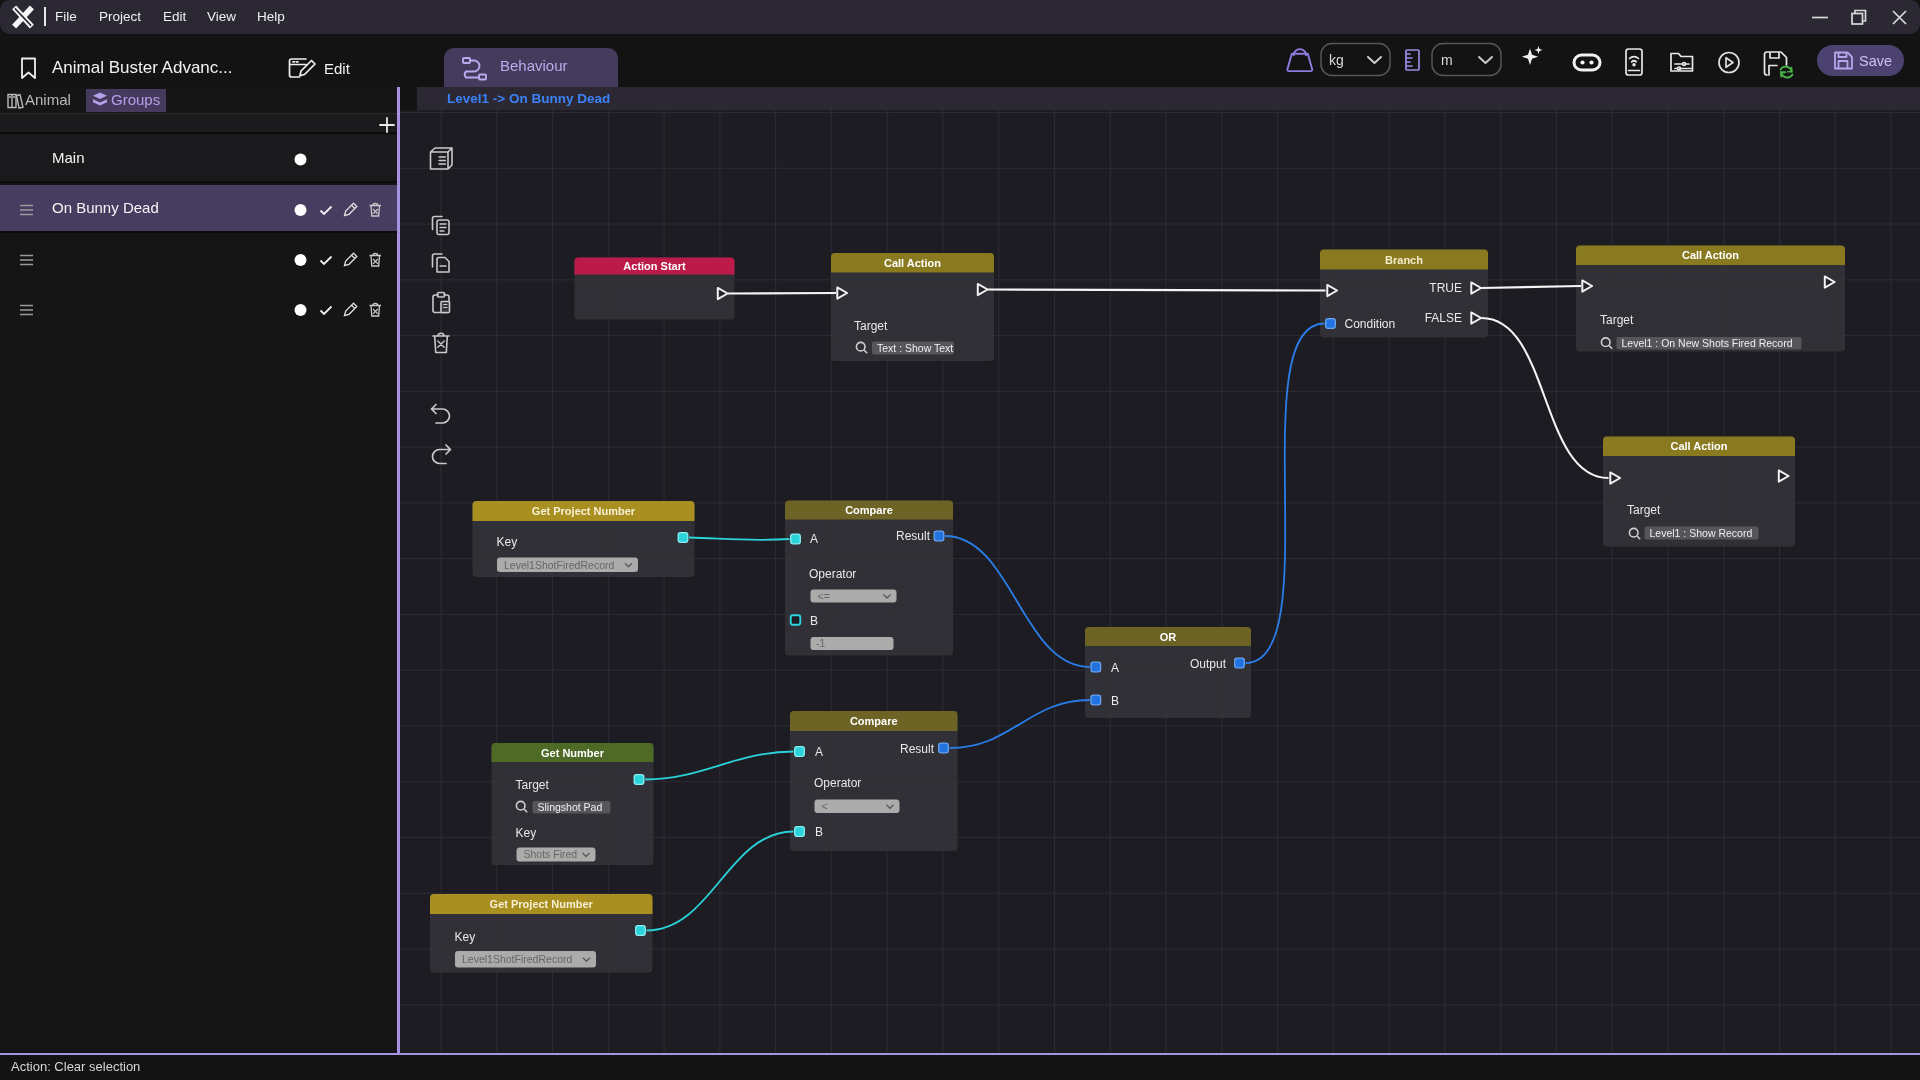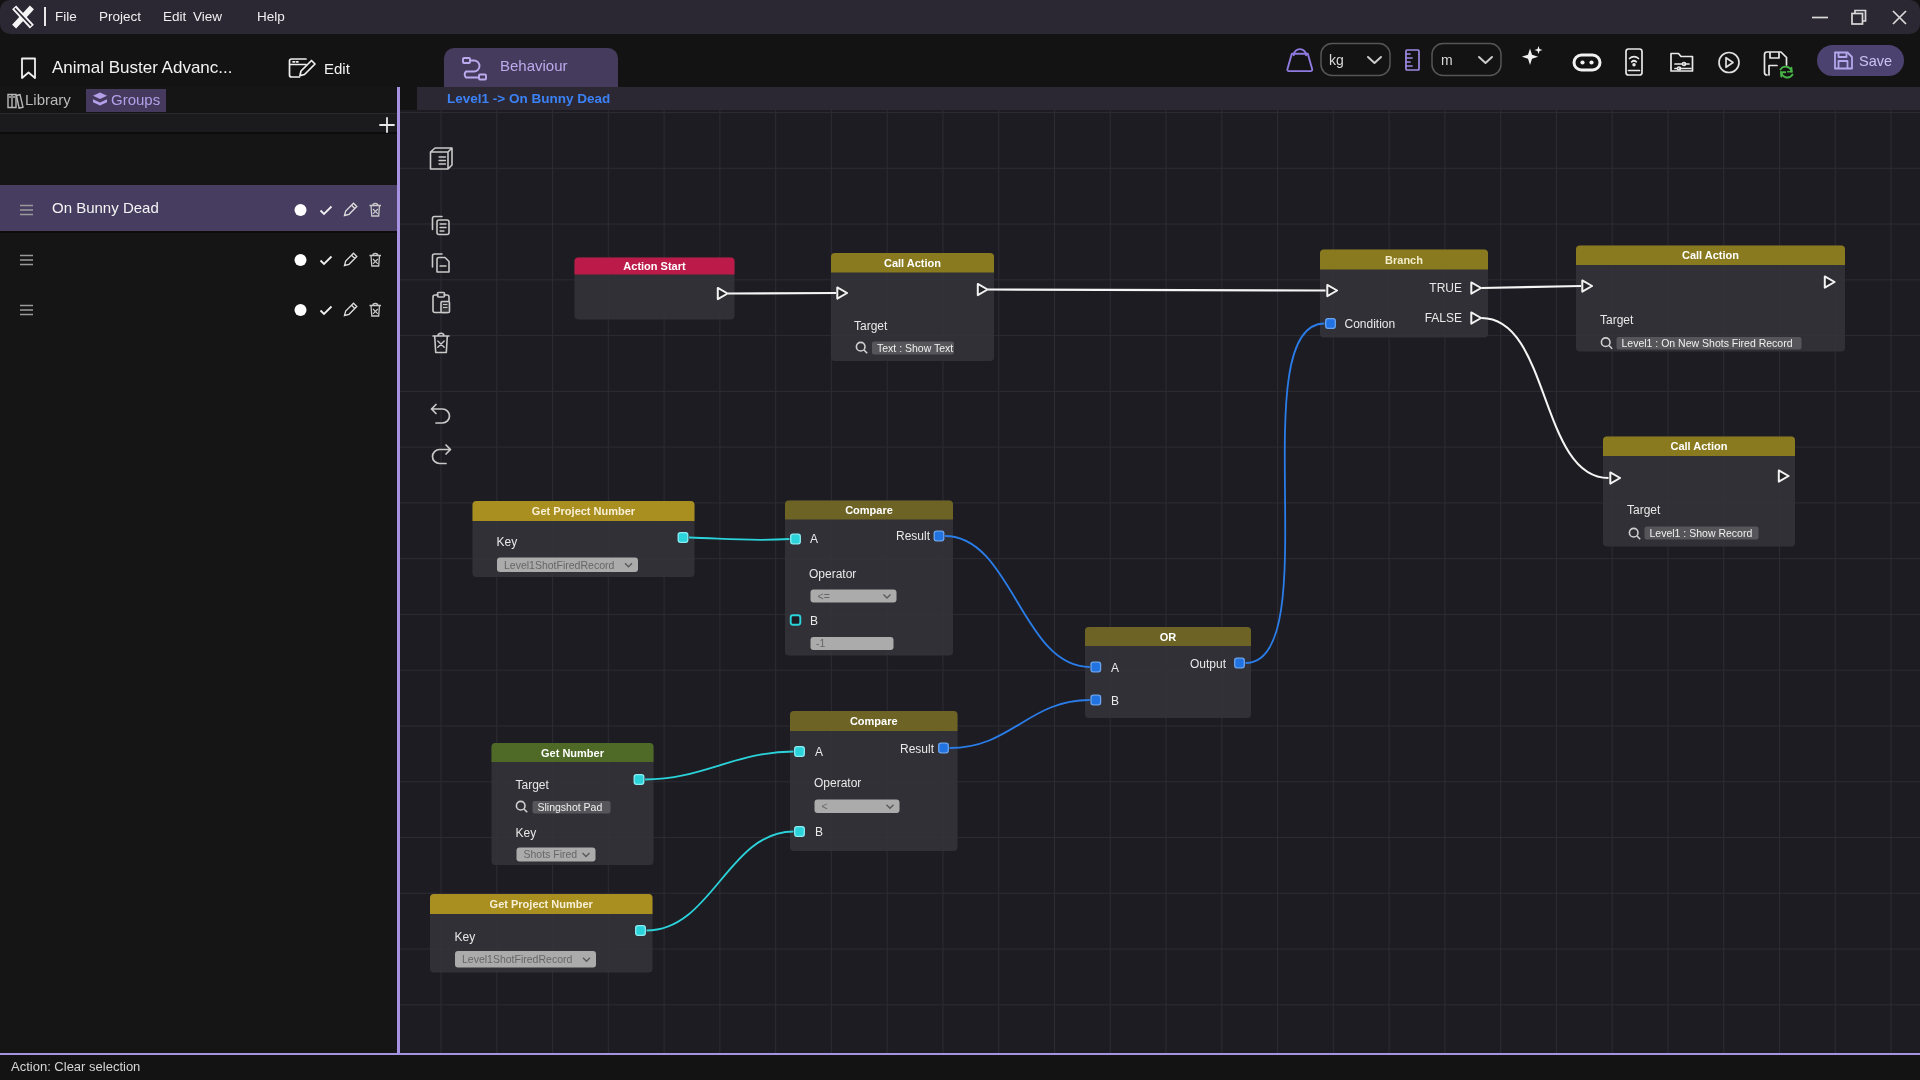--- a/index.html
+++ b/index.html
@@ -45,21 +45,21 @@
     <g stroke="#d9d9d9" stroke-width="1.7" fill="none">
       <line x1="1812" y1="17.5" x2="1828" y2="17.5"></line>
       <path d="M1855 13 v-2.5 h10.5 v10.5 h-2.5"></path>
       <rect x="1852" y="13.5" width="10.5" height="10.5"></rect>
       <path d="M1893 11 l13 13 m0 -13 l-13 13"></path>
     </g>
   </svg>
   <span class="mitem" style="left:55px">File</span>
   <span class="mitem" style="left:99px">Project</span>
   <span class="mitem" style="left:163px">Edit</span>
-  <span class="mitem" style="left:193px">View</span>
+  <span class="mitem" style="left:207px">View</span>
   <span class="mitem" style="left:257px">Help</span>
 </div>
 
 <div id="toolbar">
   <svg class="abs" style="left:0;top:0" width="1920" height="53">
     <path d="M22 24.5 h13 v19.5 l-6.5,-5.5 l-6.5,5.5 z" fill="none" stroke="#efefef" stroke-width="1.8" stroke-linejoin="round"></path>
     <g fill="none" stroke="#efefef" stroke-width="1.7" stroke-linejoin="round" stroke-linecap="round">
       <path d="M306 25 h-14.5 a2 2 0 0 0 -2 2 v14 a2 2 0 0 0 2 2 h8"></path>
       <path d="M290 30.5 h16"></path>
       <path d="M293 27.8 h1.5 m2 0 h1.5"></path>
@@ -132,37 +132,43 @@
   <div class="abs" style="left:1817px;top:11px;width:87px;height:31px;background:#4c4270;border-radius:15.5px;"></div>
   <svg class="abs" style="left:1833px;top:17px" width="22" height="20" fill="none" stroke="#b6a7ec" stroke-width="1.8" stroke-linejoin="round">
     <path d="M2 1.5 h12.5 l4.5 4.5 v11.5 h-17 z"></path>
     <path d="M5.5 1.5 v4.5 h8 v-4.5"></path>
     <path d="M5.5 17.5 v-7.5 h9 v7.5"></path>
   </svg>
   <span class="abs" style="left:1859px;top:18.5px;font-size:14.5px;color:#cdc1f4;">Save</span>
 </div>
 
 <div id="sidebar">
-  <span class="stab" id="tab-library" style="padding-left:25px">Library</span>
+  <span class="stab" id="tab-library" style="padding-left:25px">Animal</span>
   <span class="stab" id="tab-groups" style="padding-left:25px">Groups</span>
   <svg class="abs" style="left:6px;top:6px" width="18" height="16" fill="none" stroke="#b9b9b9" stroke-width="1.4">
     <path d="M2 1.5 h4 v13 h-4 z M6 1.5 h4 v13 h-4 z"></path>
     <path d="M10.5 2.5 l3.5 -0.8 l3 12.6 l-3.9 0.9 z"></path>
     <path d="M3 4 h2 M7 4 h2"></path>
   </svg>
   <svg class="abs" style="left:92px;top:5px" width="16" height="15">
     <g fill="#b3a0e8">
       <path d="M8 0.5 l7 3.2 l-7 3.2 l-7 -3.2 z"></path>
       <path d="M1 7.2 l7 3.2 l7 -3.2 v3 l-7 3.2 l-7 -3.2 z"></path>
     </g>
   </svg>
   <div id="plusrow">
     <svg class="abs" style="left:379px;top:3px" width="16" height="16" stroke="#e8e8e8" stroke-width="1.8" stroke-linecap="round">
       <path d="M8 1 v14 M1 8 h14"></path>
     </svg>
+  </div>
+  <div class="lrow" style="top:47.5px">
+      <span class="rname">Main</span>
+    <svg class="abs" style="left:294px;top:18px" width="13" height="13">
+        <circle cx="6.5" cy="6.5" r="6" fill="#ffffff"></circle>
+      </svg>
   </div>
   <div class="lrow" style="top:97.5px;background:#473d61">
       <span class="rname">On Bunny Dead</span>
     </div>
   <svg class="abs" style="left:0px;top:95.5px" width="397" height="160" id="rowicons">
       <g transform="translate(0,27)">
         <path d="M20,-4.5 h13 M20,0 h13 M20,4.5 h13" stroke="#9a9a9a" stroke-width="1.7"></path>
         <circle cx="300.5" cy="0" r="6" fill="#ffffff"></circle>
         <path d="M320.5,0.5 l3.5,3.5 l7.5,-7.5" fill="none" stroke="#f0f0f0" stroke-width="1.8"></path>
         <path d="M344.5,5.5 l1.2,-4.5 l7.8,-7.8 l3.3,3.3 l-7.8,7.8 l-4.5,1.2 z M351.5,-4.8 l3.3,3.3" fill="none" stroke="#dddddd" stroke-width="1.3"></path>

